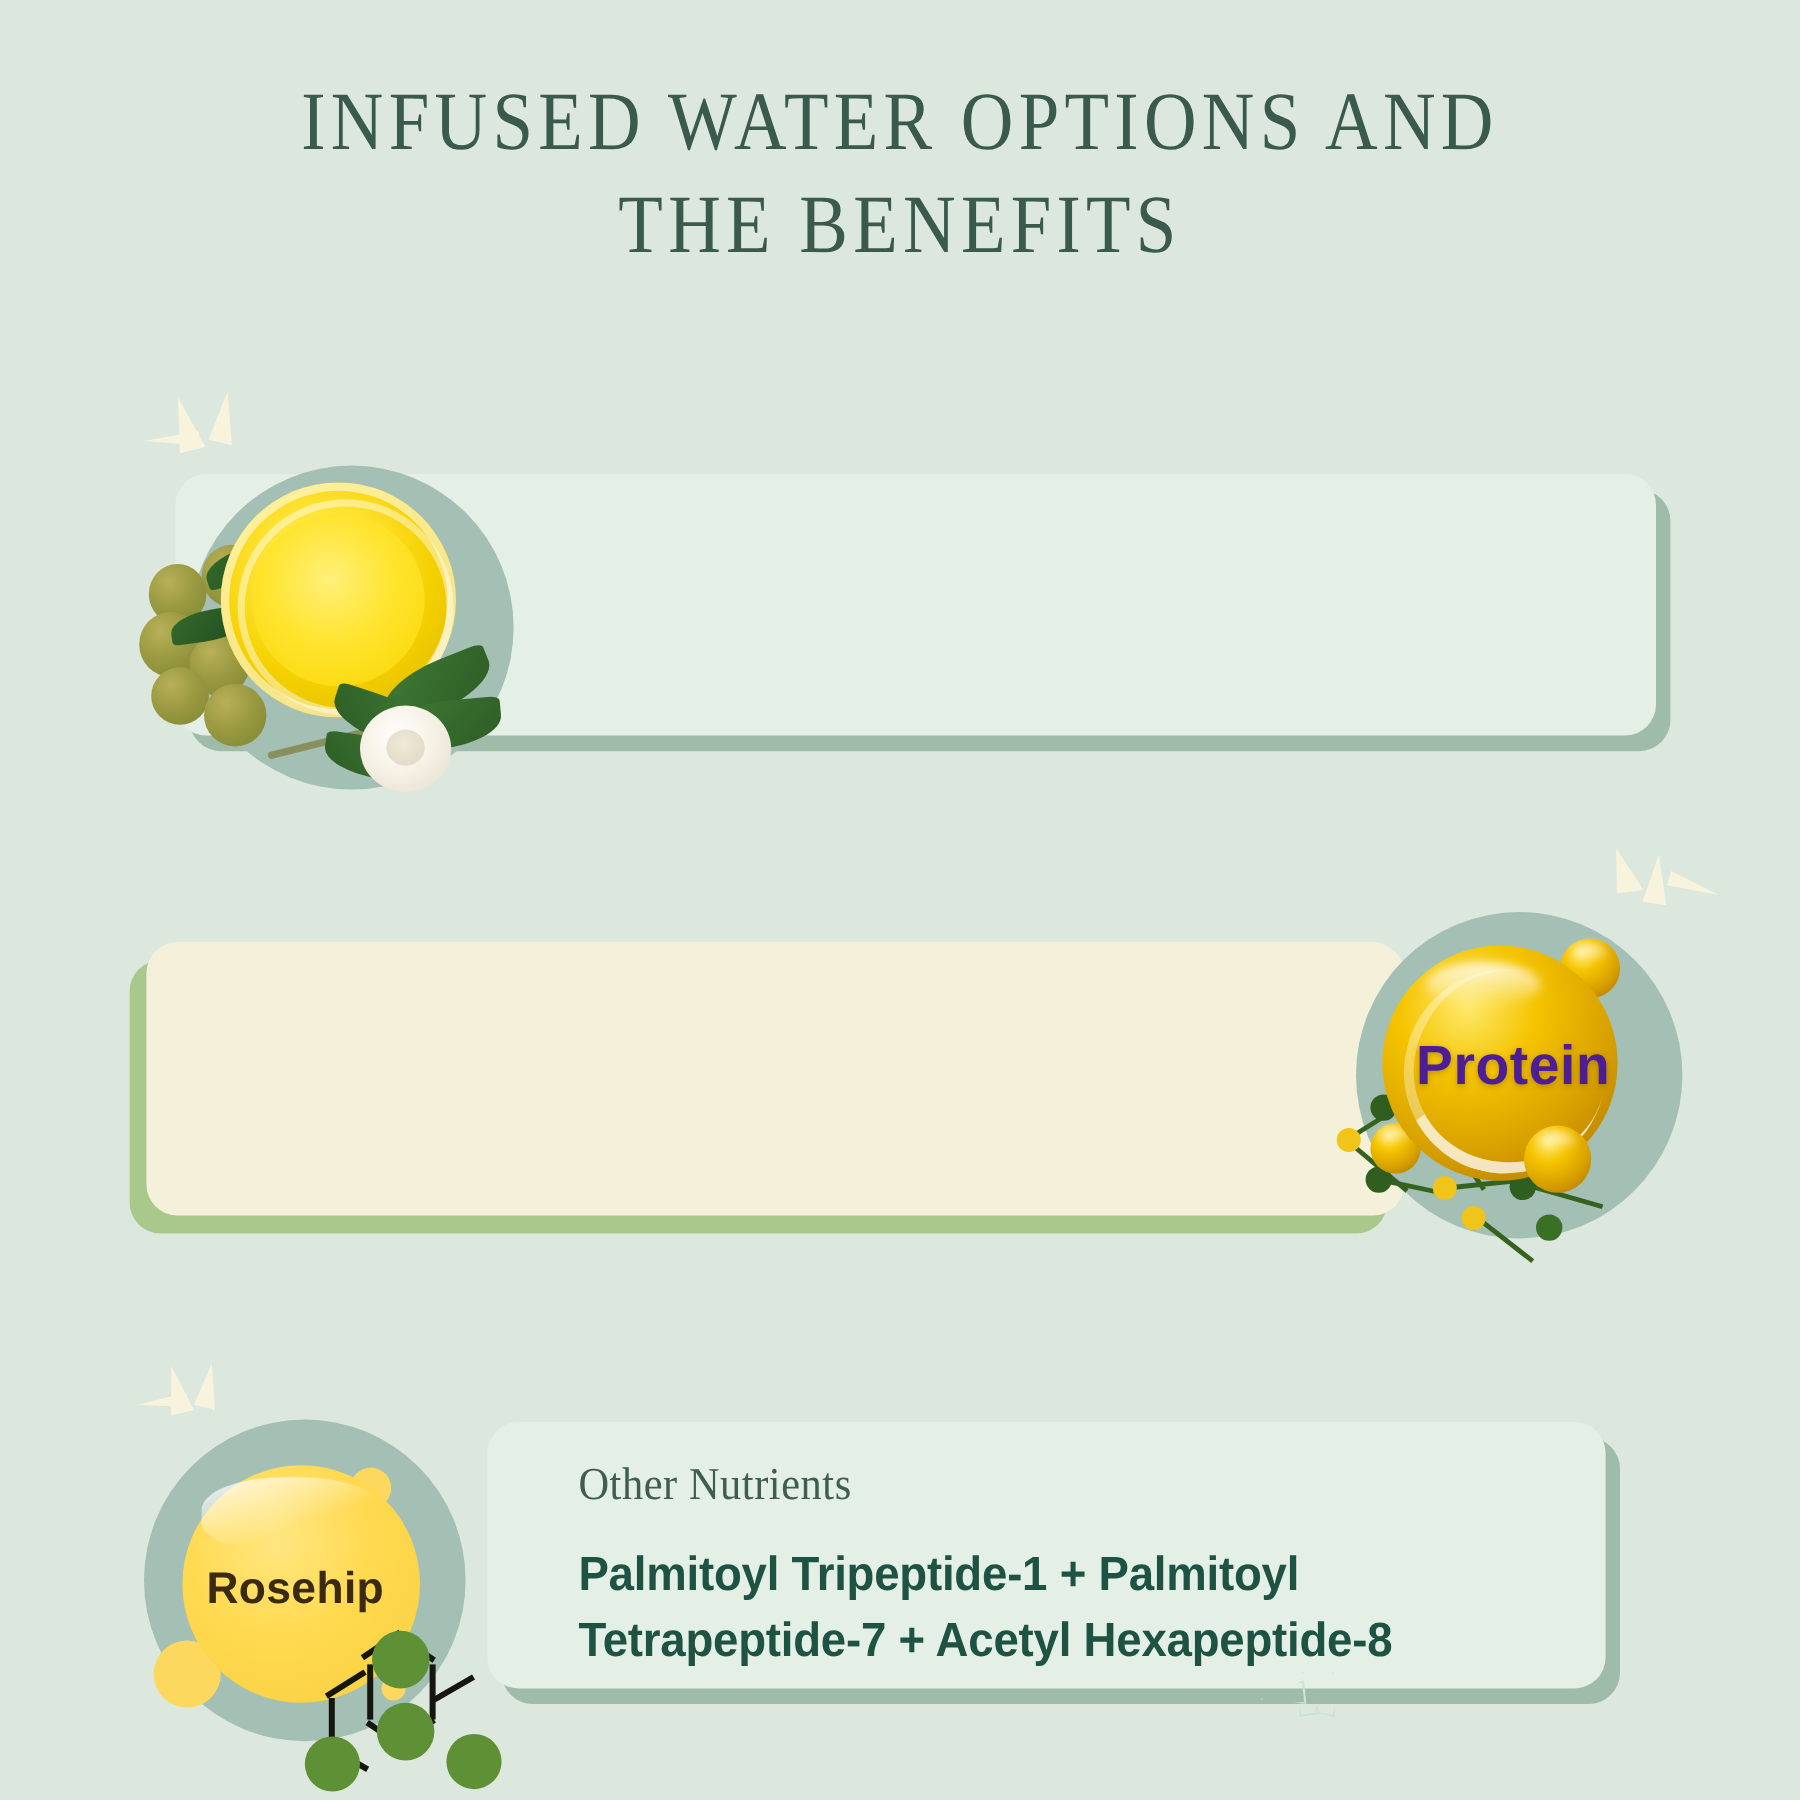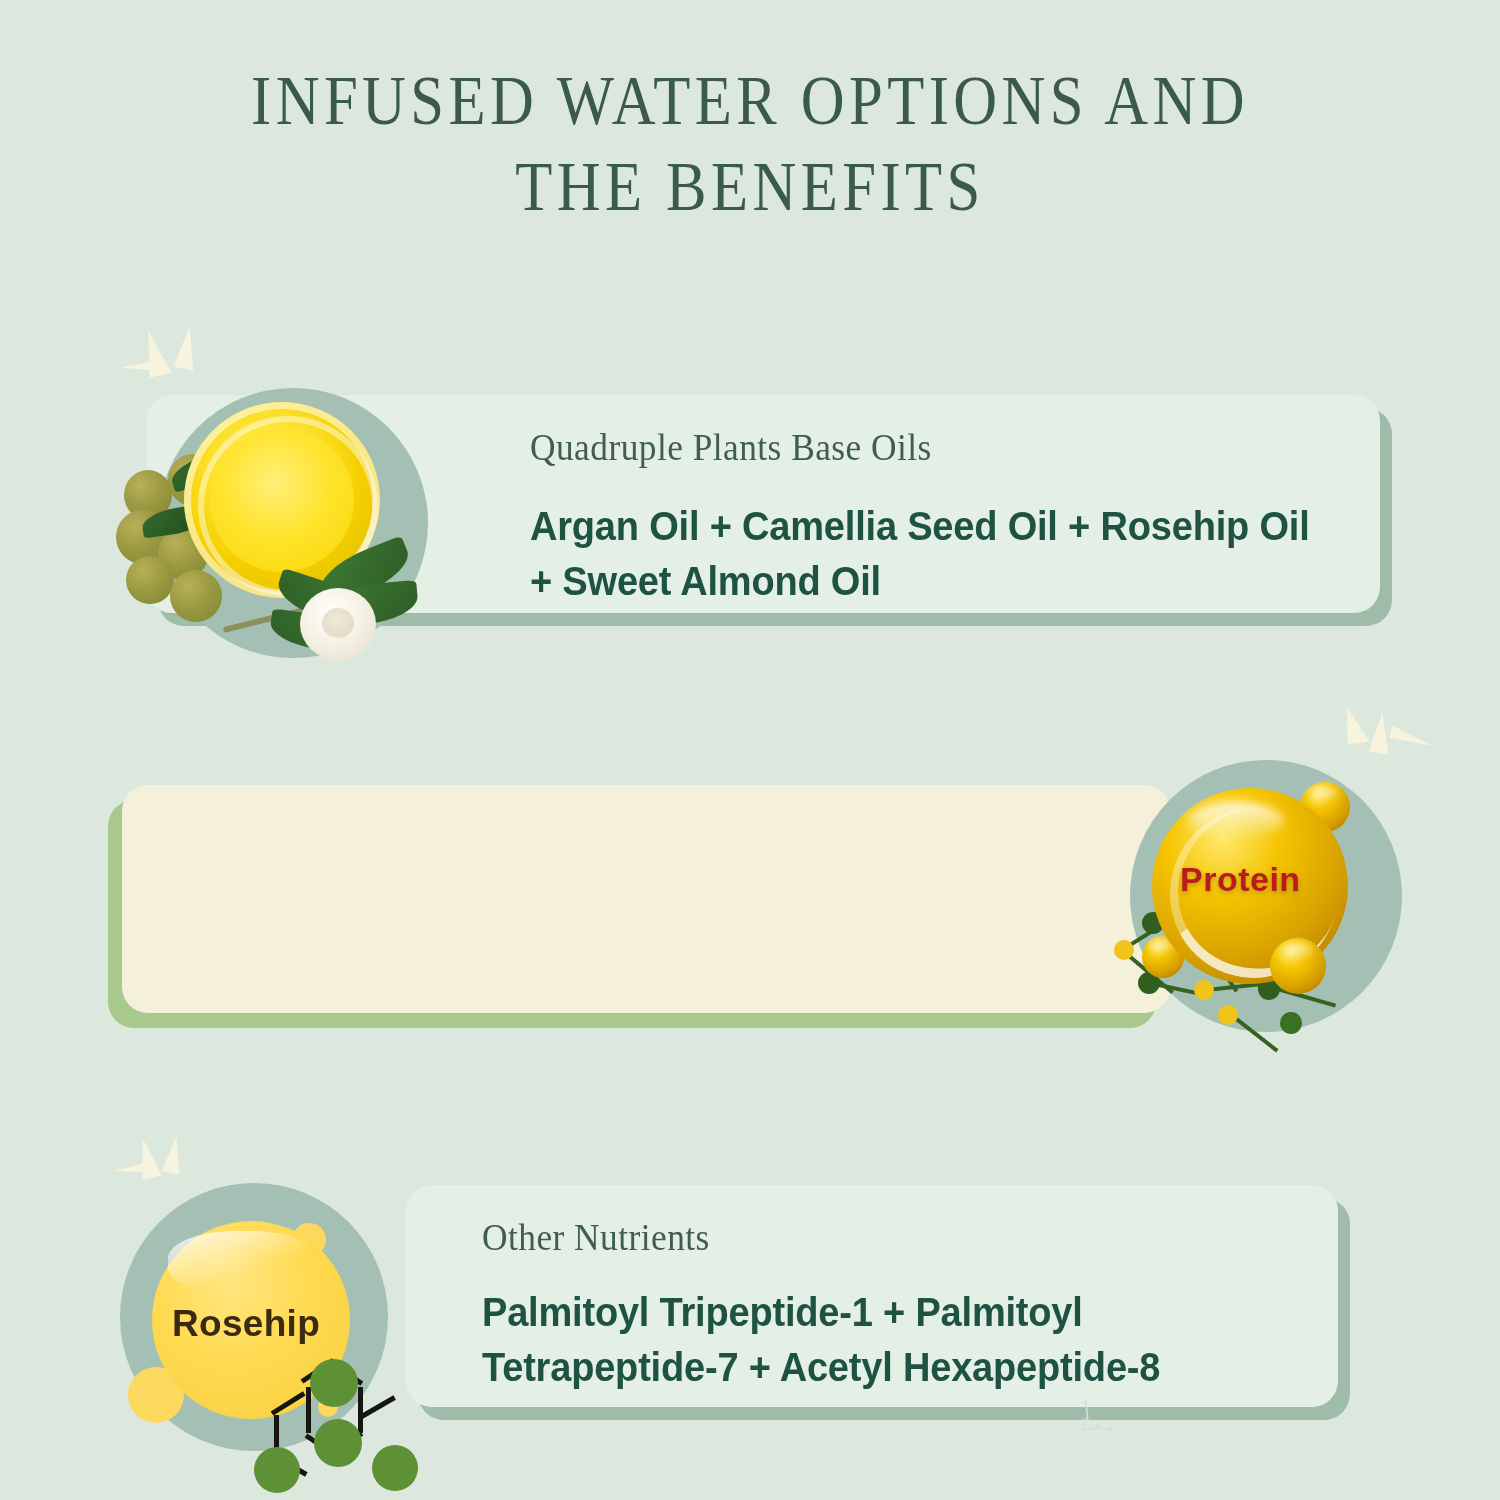--- a/index.html
+++ b/index.html
@@ -115,21 +115,21 @@
     filter:blur(4px);
   }
   .sphere-g .arc{
     position:absolute;border-radius:50%;
     border-bottom:10px solid rgba(255,255,255,.75);
     border-left:8px solid rgba(255,255,255,.35);
     border-top:0;border-right:0;
     transform:rotate(14deg);
   }
   .protein-label{
-    position:absolute;color:#b91c1c;font-weight:bold;font-size:34px;
+    position:absolute;color:#4c1d95;font-weight:bold;font-size:46px;
     letter-spacing:0.5px;text-shadow:0 2px 5px rgba(120,80,0,.45);
     font-family:"Liberation Sans",sans-serif;
   }
 
   
   .mol-node{position:absolute;border-radius:50%;}
   .mol-bond{position:absolute;transform-origin:left center;}
 
   
   .pep-circle{
@@ -186,24 +186,20 @@
 
     <div class="stem" style="left:112px;top:246px;width:92px;height:6px;transform:rotate(-14deg);"></div>
     <div class="leaf" style="left:206px;top:182px;width:96px;height:40px;transform:rotate(-22deg);"></div>
     <div class="leaf" style="left:212px;top:214px;width:96px;height:40px;transform:rotate(-5deg);"></div>
     <div class="leaf" style="left:166px;top:210px;width:84px;height:36px;transform:rotate(18deg) scaleX(-1);"></div>
     <div class="leaf" style="left:160px;top:244px;width:82px;height:34px;transform:rotate(8deg) scaleX(-1);"></div>
     <div class="flower" style="left:190px;top:218px;width:76px;height:72px;"></div>
     <div class="flower-c" style="left:212px;top:238px;width:32px;height:30px;"></div>
   </div>
 
-  <div class="card-inner c1-text">
-    <div class="kicker">Quadruple Plants Base Oils</div>
-    <div class="detail">Argan Oil + Camellia Seed Oil + Rosehip Oil + Sweet Almond Oil</div>
-  </div>
 
   <div class="card-shadow card2-shadow"></div>
   <div class="card card2"></div>
 
 
   <div class="sparkle" style="left:1340px;top:700px;width:90px;height:70px;">
     <div class="ray" style="left:2px;top:6px;width:22px;height:40px;clip-path:polygon(50% 0,100% 100%,0 90%);transform:rotate(-18deg);"></div>
     <div class="ray" style="left:30px;top:12px;width:20px;height:42px;clip-path:polygon(55% 0,100% 100%,0 95%);transform:rotate(4deg);"></div>
     <div class="ray" style="left:50px;top:30px;width:44px;height:14px;clip-path:polygon(0 10%,100% 70%,0 100%);transform:rotate(16deg);"></div>
   </div>

